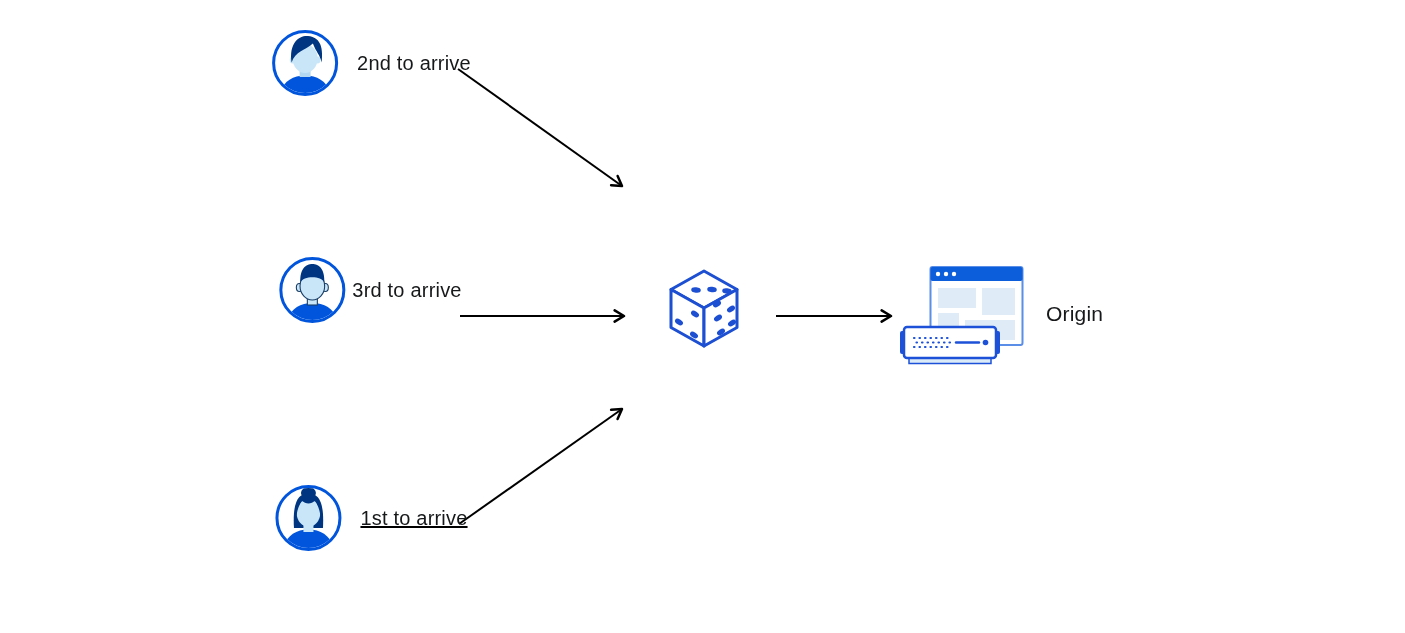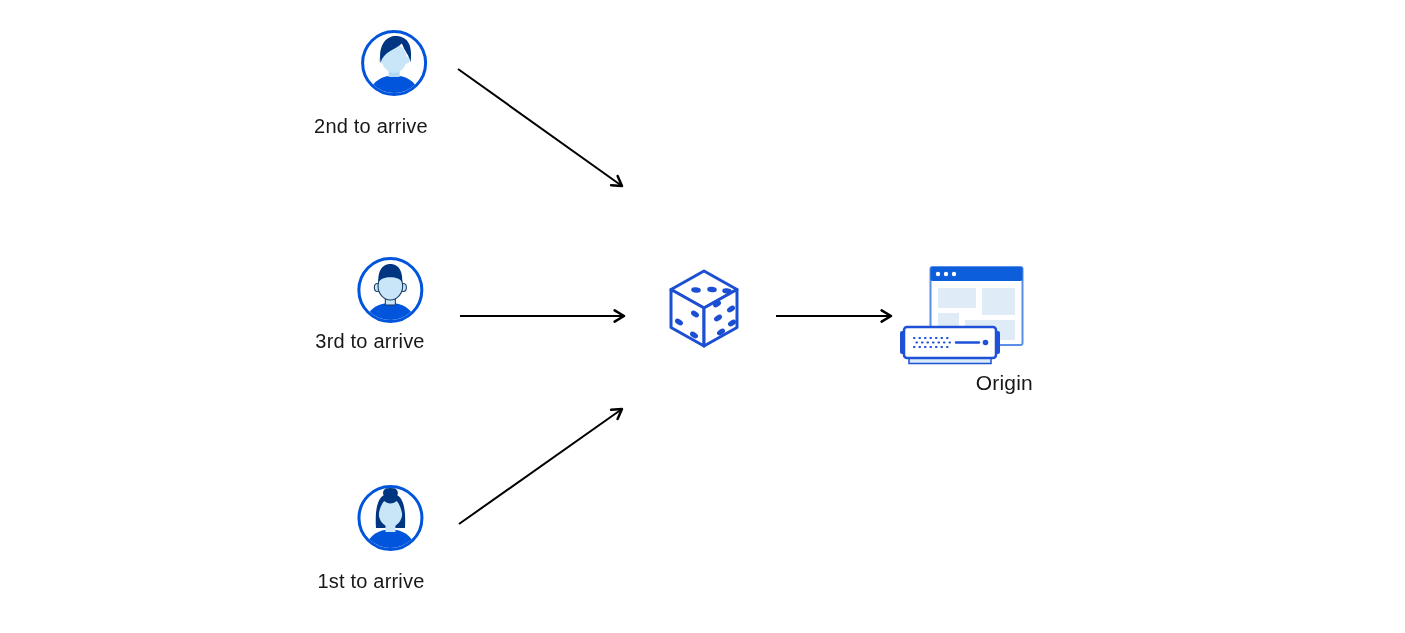--- a/index.html
+++ b/index.html
@@ -8,22 +8,22 @@
     position: relative;
     width: 1405px;
     height: 633px;
     background: var(--canvas-bg, #ffffff);
     overflow: hidden;
   }
   .arrow-layer { position: absolute; left: 0; top: 0; pointer-events: none; }
   .node {
     position: absolute;
     display: flex;
-    flex-direction: column;
-    align-items: flex-end;
+    flex-direction: row;
+    align-items: center;
   }
   .node-label {
     font-size: 20px;
     color: var(--label-color, #17181a);
     letter-spacing: 0.2px;
     white-space: nowrap;
   }
   .origin-label { font-size: 21px; position: relative; left: 5px; }
   .ring { fill: #ffffff; stroke: var(--avatar-blue, #0055dc); stroke-width: 3; }
   .skin { fill: var(--avatar-skin-blue, #c9e6f8); }
@@ -95,21 +95,21 @@
         <ellipse class="skin-outline" cx="21" cy="31.5" rx="3" ry="4"></ellipse>
         <ellipse class="skin-outline" cx="47" cy="31.5" rx="3" ry="4"></ellipse>
         <ellipse class="skin-outline" cx="34" cy="30" rx="12.3" ry="14"></ellipse>
         <path class="hair" d="M22,26.5 C21.5,12.5 27.5,8 34,8 C40.5,8 46.5,12.5 46,26.5
                  C43,19.5 25,19.5 22,26.5 Z"></path>
       </g>
     </svg>
     <div class="node-label">3rd to arrive</div>
   </div>
 
-  <div class="node" style="left:371px; top:484px; transform:translateX(-50%); gap:18px;">
+  <div class="node" style="left:371px; top:484px; transform:translateX(-50%); gap:18px;text-decoration:underline;">
     <svg width="68" height="68" viewBox="0 0 68 68">
       <defs>
           <clipPath id="clipC">
             <circle cx="34" cy="34" r="30"></circle>
           </clipPath>
         </defs>
       <circle class="ring" cx="34" cy="34" r="31.5"></circle>
       <g clip-path="url(#clipC)">
         <path class="shirt" d="M34,45.5 C21,45.5 11,52 7,68 L61,68 C57,52 47,45.5 34,45.5 Z"></path>
         <ellipse class="hair" cx="34" cy="9" rx="7.5" ry="6"></ellipse>
@@ -138,21 +138,21 @@
         <ellipse class="dice-pip" cx="27" cy="67" rx="4.4" ry="2.6" transform="rotate(32 27 67)"></ellipse>
         <ellipse class="dice-pip" cx="50" cy="36" rx="4.4" ry="2.6" transform="rotate(-32 50 36)"></ellipse>
         <ellipse class="dice-pip" cx="64" cy="41" rx="4.4" ry="2.6" transform="rotate(-32 64 41)"></ellipse>
         <ellipse class="dice-pip" cx="51" cy="50" rx="4.4" ry="2.6" transform="rotate(-32 51 50)"></ellipse>
         <ellipse class="dice-pip" cx="65" cy="55" rx="4.4" ry="2.6" transform="rotate(-32 65 55)"></ellipse>
         <ellipse class="dice-pip" cx="54" cy="64" rx="4.4" ry="2.6" transform="rotate(-32 54 64)"></ellipse>
       </g>
     </svg>
   </div>
 
-  <div class="node" style="left:896px; top:262px; gap:5px;">
+  <div class="node" style="left:896px; top:262px; gap:13px;">
     <svg width="132" height="104" viewBox="0 0 132 104">
       <g>
         <rect class="win-frame" x="34.5" y="5" width="92" height="78" rx="2"></rect>
         <rect class="win-titlebar" x="34.5" y="5" width="92" height="14" rx="2"></rect>
         <circle class="win-dot" cx="42" cy="12" r="2.2"></circle>
         <circle class="win-dot" cx="50" cy="12" r="2.2"></circle>
         <circle class="win-dot" cx="58" cy="12" r="2.2"></circle>
         <rect class="win-panel" x="42" y="26" width="38" height="20"></rect>
         <rect class="win-panel" x="86" y="26" width="33" height="27"></rect>
         <rect class="win-panel" x="42" y="51" width="21" height="15"></rect>

